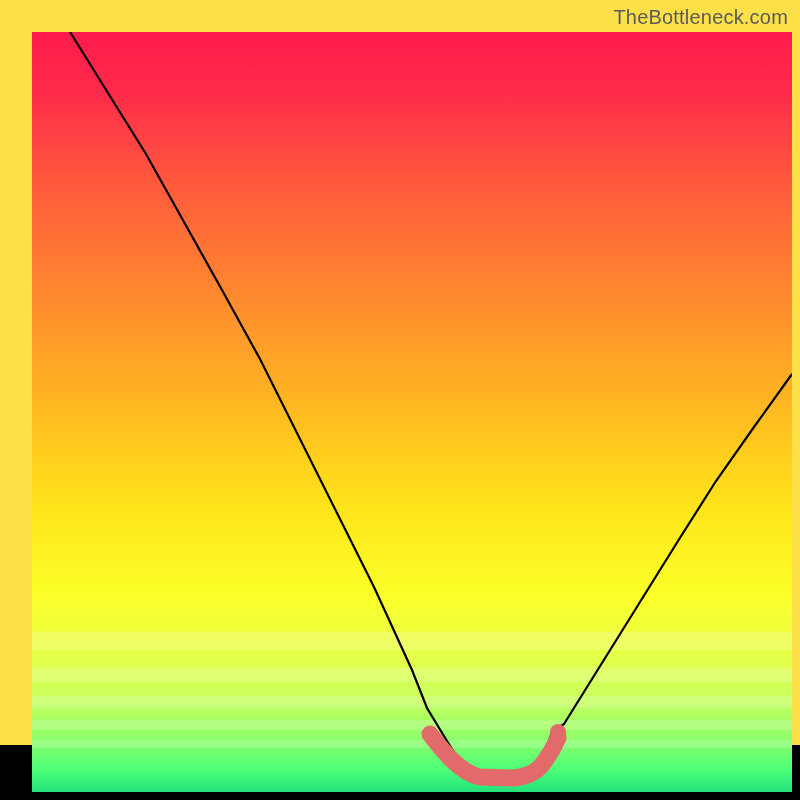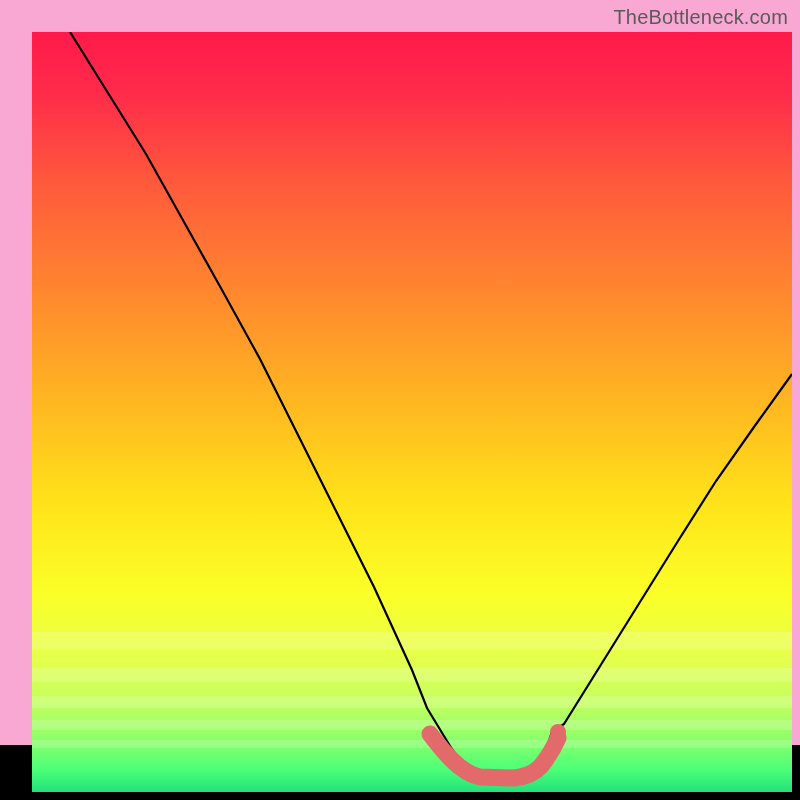--- a/index.html
+++ b/index.html
@@ -1,21 +1,21 @@
 <!DOCTYPE html>
 <html><head>
 <meta charset="utf-8">
 <style>
   * { margin: 0; padding: 0; box-sizing: border-box; }
   body { width: 800px; height: 800px; background: #000; position: relative; font-family: Arial, sans-serif; }
   .outer {
     position: absolute;
     left: 0; top: 0;
     width: 800px; height: 745px;
-    background: #f9a8d4;
+    background: #fde047;
   }
   .plot {
     position: absolute;
     left: 32px; top: 32px;
     width: 760px; height: 760px;
     overflow: hidden;
   }
   .plot svg { display: block; }
   .watermark {
     position: absolute;

